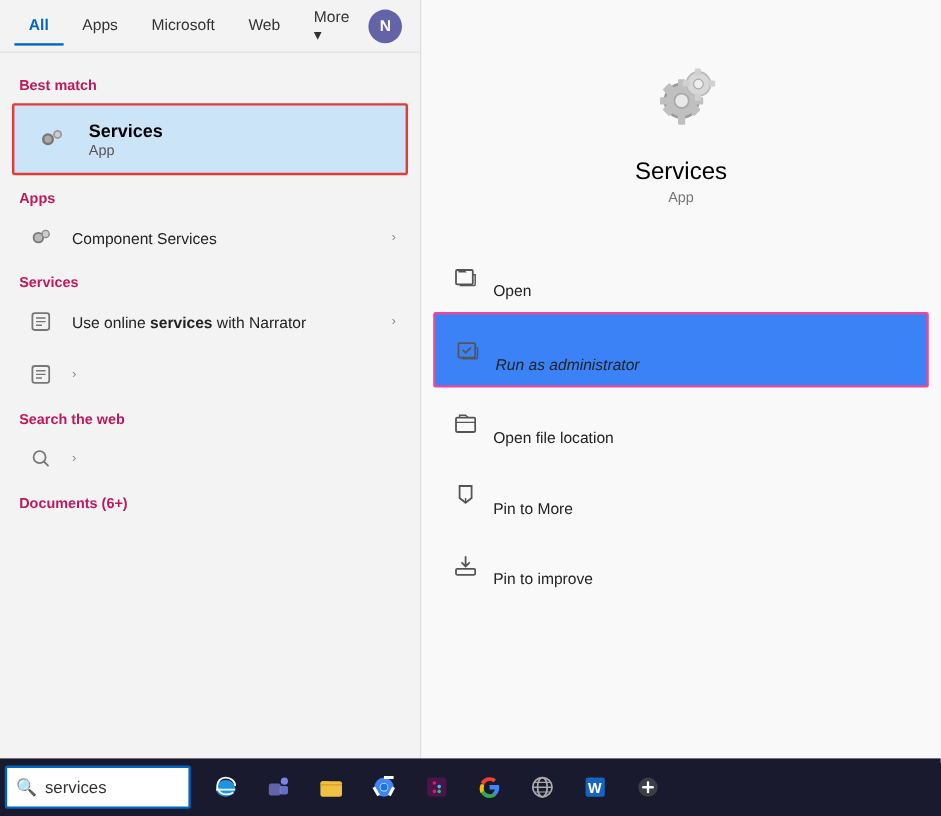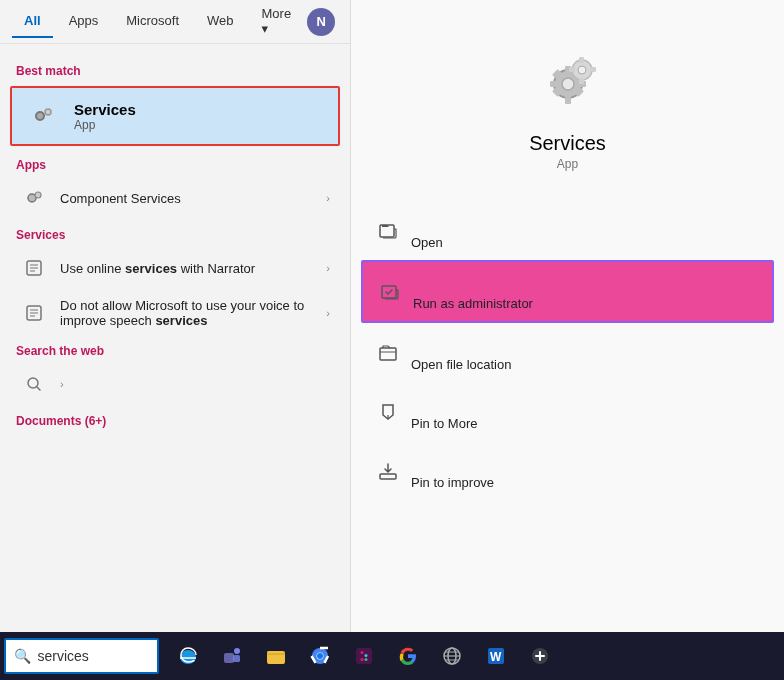--- a/index.html
+++ b/index.html
@@ -247,22 +247,23 @@
       padding: 0 10px;
     }
     .action-item {
       display: flex;
       align-items: center;
       padding: 10px 16px;
       cursor: pointer;
       border-radius: 2px;
     }
     .action-item.highlighted {
-      background: #ec4899;
-      border: 2px solid #8b5cf6;
+      background: #3b82f6;
+      border: 2px solid #ec4899;
+      font-style: italic;
     }
     .action-icon {
       width: 22px;
       height: 22px;
       display: flex;
       align-items: center;
       justify-content: center;
       margin-right: 12px;
       flex-shrink: 0;
       color: #444;
@@ -341,21 +342,20 @@
         <div class="list-item-arrow">›</div>
       </div>
 
       <div class="list-item">
         <div class="list-item-icon">
           <svg width="18" height="18" viewBox="0 0 18 18" fill="none">
             <rect x="2" y="2" width="14" height="14" rx="2" stroke="#777" stroke-width="1.5" fill="none"></rect>
             <path d="M5 9h8M5 6h8M5 12h5" stroke="#777" stroke-width="1.2"></path>
           </svg>
         </div>
-        <div class="list-item-text">Do not allow Microsoft to use your voice to improve speech <b>services</b></div>
         <div class="list-item-arrow">›</div>
       </div>
 
       <div class="section-label">Search the web</div>
       <div class="list-item">
         <div class="list-item-icon">
           <svg width="18" height="18" viewBox="0 0 18 18" fill="none">
             <circle cx="8" cy="8" r="5" stroke="#777" stroke-width="1.5" fill="none"></circle>
             <path d="M12 12l3 3" stroke="#777" stroke-width="1.5" stroke-linecap="round"></path>
           </svg>

